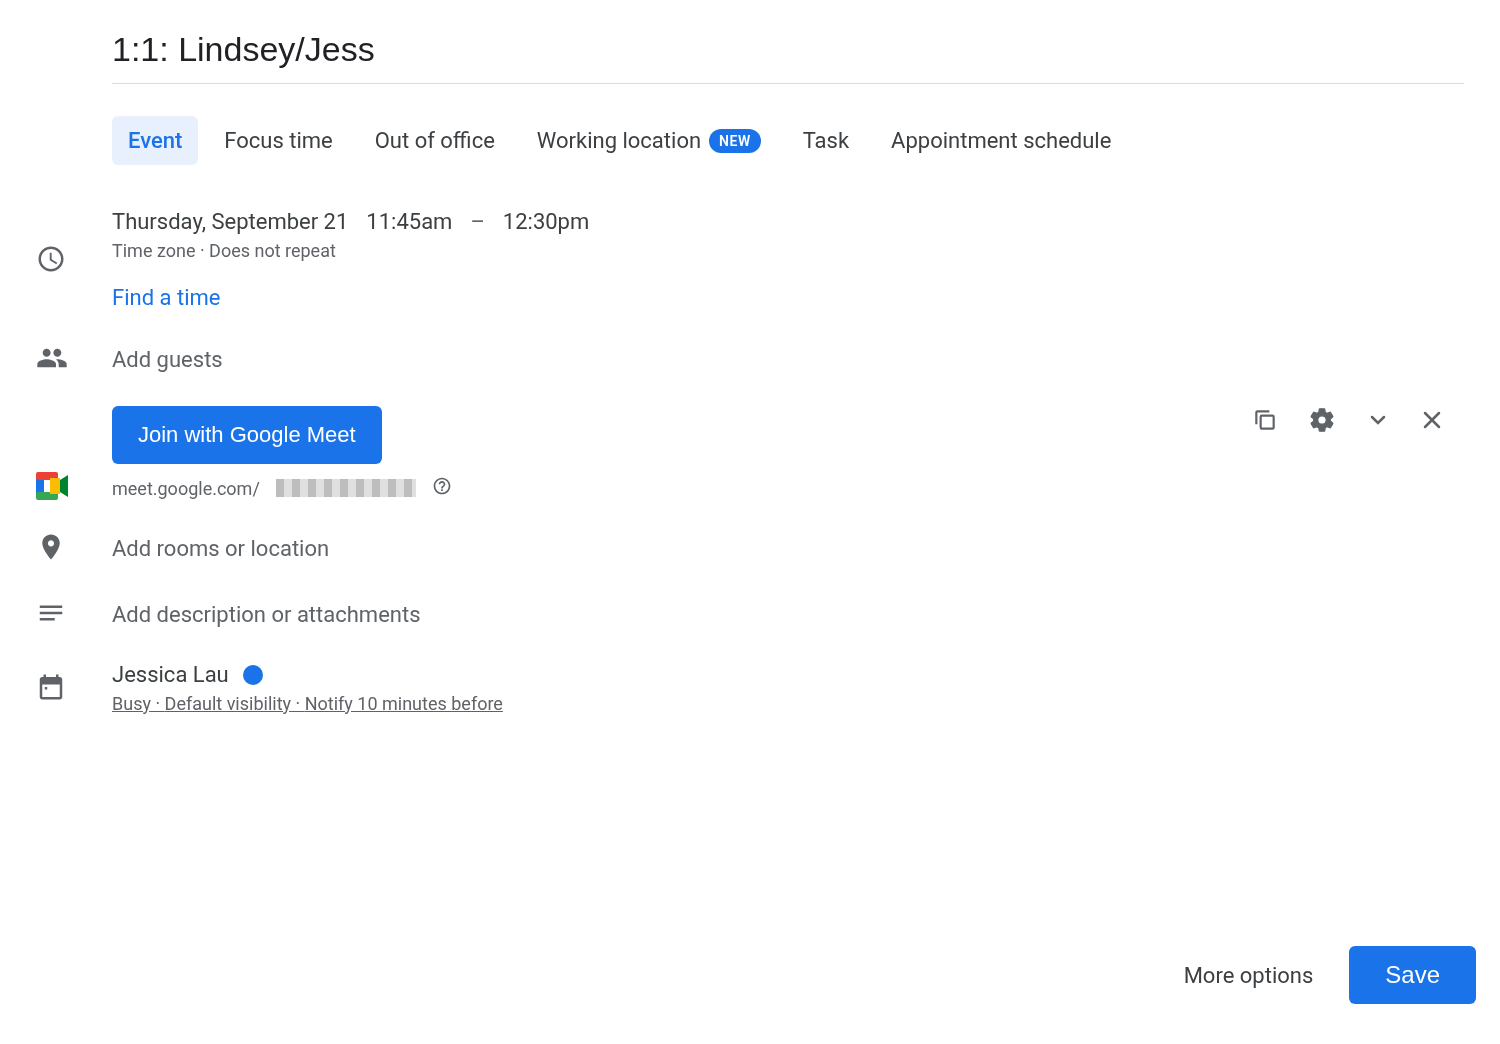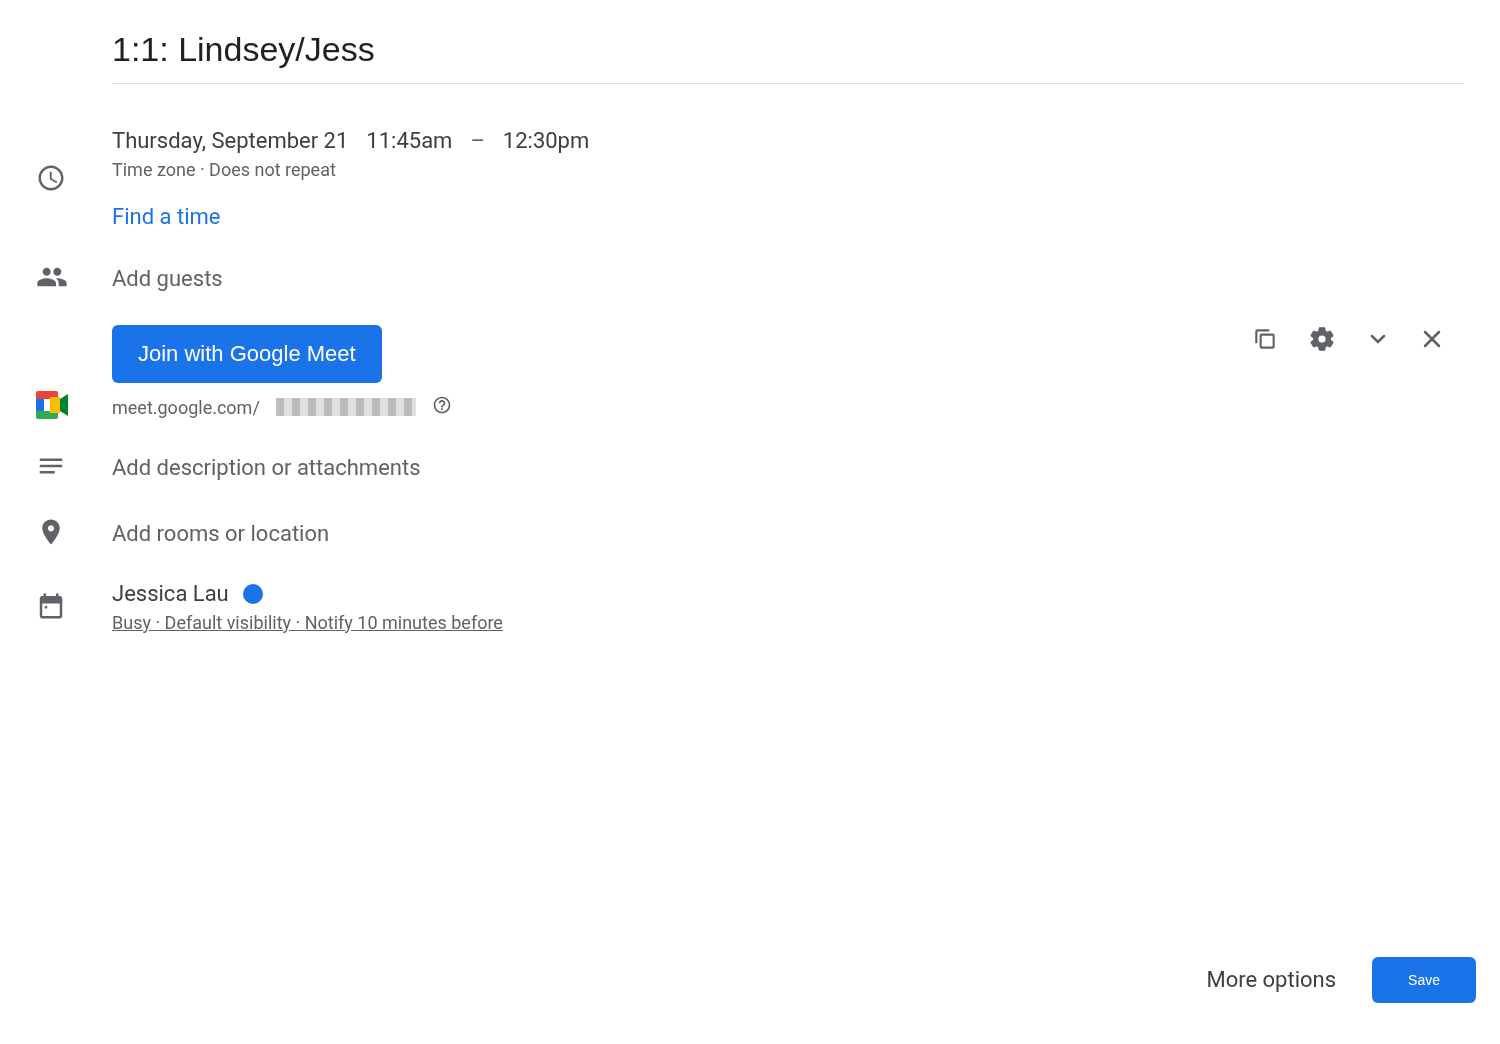--- a/index.html
+++ b/index.html
@@ -185,37 +185,58 @@
     }
     .more-options {
       font-size: 22px;
       color: #3c4043;
       cursor: pointer;
       padding: 12px 8px;
     }
     .save-button {
       background: #1a73e8;
       color: #fff;
-      font-size: 14px;
+      font-size: 24px;
       font-weight: 500;
       padding: 15px 36px;
       border: none;
       border-radius: 6px;
       cursor: pointer;
     }
     .dash {
       color: #5f6368;
     }
   </style>
 </head>
 <body>
 
 <div class="container">
   <input type="text" class="title-input" value="1:1: Lindsey/Jess" style="">
 
+  <div class="tabs">
+    <div class="tab active">
+      <span>Event</span>
+    </div>
+    <div class="tab">
+      <span>Focus time</span>
+    </div>
+    <div class="tab">
+      <span>Out of office</span>
+    </div>
+    <div class="tab">
+      <span>Working location</span>
+      <span class="badge">NEW</span>
+    </div>
+    <div class="tab">
+      <span>Task</span>
+    </div>
+    <div class="tab">
+      <span>Appointment schedule</span>
+    </div>
+  </div>
 
   
   <div class="row" style="margin-top:44px;">
     <div class="icon-col">
       <span>
         <svg width="30" height="30" viewBox="0 0 24 24">
             <path d="M11.99 2C6.47 2 2 6.48 2 12s4.47 10 9.99 10C17.52 22 22 17.52 22 12S17.52 2 11.99 2zM12 20c-4.42 0-8-3.58-8-8s3.58-8 8-8 8 3.58 8 8-3.58 8-8 8zm.5-13H11v6l5.25 3.15.75-1.23-4.5-2.67z"></path>
           </svg>
       </span>
     </div>
@@ -303,40 +324,40 @@
         </div>
       </div>
     </div>
   </div>
 
   
   <div class="row">
     <div class="icon-col">
       <span>
         <svg width="30" height="30" viewBox="0 0 24 24">
+            <path d="M12 2C8.13 2 5 5.13 5 9c0 5.25 7 13 7 13s7-7.75 7-13c0-3.87-3.13-7-7-7zm0 9.5c-1.38 0-2.5-1.12-2.5-2.5s1.12-2.5 2.5-2.5 2.5 1.12 2.5 2.5-1.12 2.5-2.5 2.5z"></path>
+          </svg>
+      </span>
+    </div>
+    <div class="content-col">
+      <div class="placeholder-text">Add rooms or location</div>
+    </div>
+  </div>
+
+  
+  <div class="row">
+    <div class="icon-col">
+      <span>
+        <svg width="30" height="30" viewBox="0 0 24 24">
             <path d="M3 18h12v-2H3v2zM3 6v2h18V6H3zm0 7h18v-2H3v2z"></path>
           </svg>
       </span>
     </div>
     <div class="content-col">
       <div class="placeholder-text">Add description or attachments</div>
-    </div>
-  </div>
-
-  
-  <div class="row">
-    <div class="icon-col">
-      <span>
-        <svg width="30" height="30" viewBox="0 0 24 24">
-            <path d="M12 2C8.13 2 5 5.13 5 9c0 5.25 7 13 7 13s7-7.75 7-13c0-3.87-3.13-7-7-7zm0 9.5c-1.38 0-2.5-1.12-2.5-2.5s1.12-2.5 2.5-2.5 2.5 1.12 2.5 2.5-1.12 2.5-2.5 2.5z"></path>
-          </svg>
-      </span>
-    </div>
-    <div class="content-col">
-      <div class="placeholder-text">Add rooms or location</div>
     </div>
   </div>
 
   
   <div class="row">
     <div class="icon-col">
       <span>
         <svg width="30" height="30" viewBox="0 0 24 24">
             <path d="M19 4h-1V2h-2v2H8V2H6v2H5c-1.11 0-1.99.9-1.99 2L3 20c0 1.1.89 2 2 2h14c1.1 0 2-.9 2-2V6c0-1.1-.9-2-2-2zm0 16H5V10h14v10zM9 14H7v-2h2v2z"></path>
           </svg>

